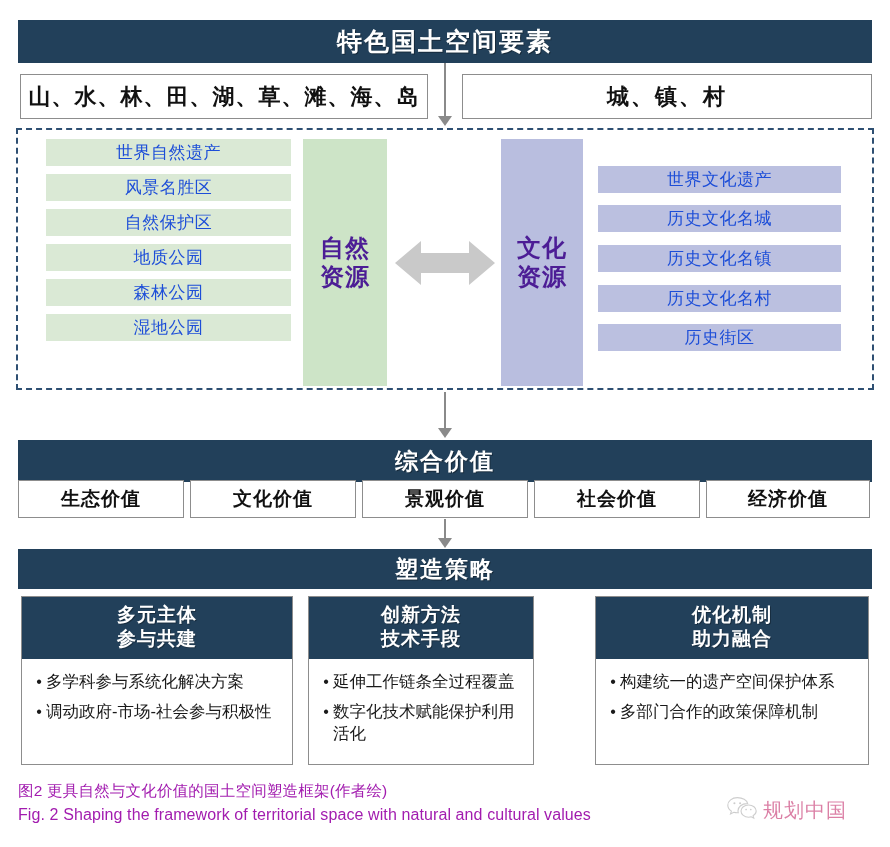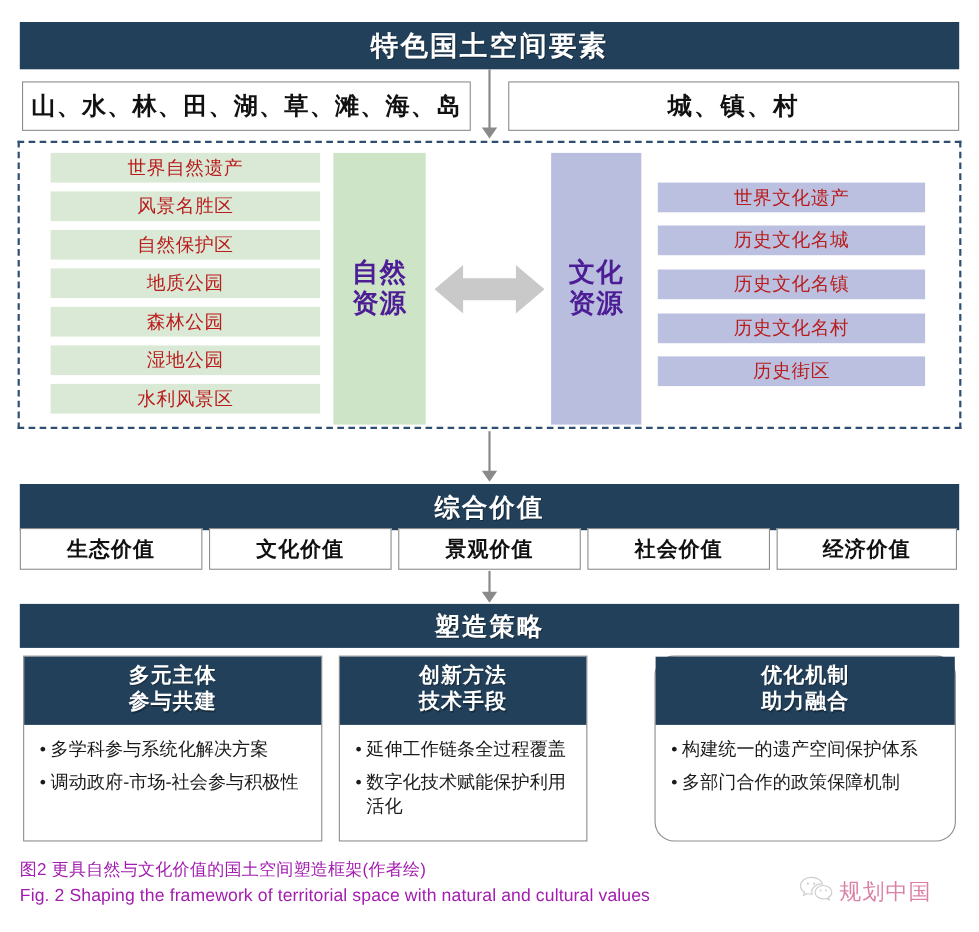--- a/index.html
+++ b/index.html
@@ -95,21 +95,21 @@
     background: #b9bedf;
   }
 
   
   .chip {
     position: absolute;
     display: flex;
     align-items: center;
     justify-content: center;
     font-size: 17px;
-    color: #b91c1c;
+    color: #1d4ed8;
     box-sizing: border-box;
     letter-spacing: 0.5px;
   }
   .chip.green { background: #dae9d5; }
   .chip.purple { background: #bbc0e0; }
 
   
   #exchange-arrow {
     position: absolute;
     left: 395px; top: 240px; width: 100px; height: 46px;
@@ -244,21 +244,20 @@
   <div class="connector-head" style="left:438px; top:116px;"></div>
 
   <div id="resource-zone"></div>
 
   <div class="chip green" style="left:46px; top:139px; width:245px; height:27px;">世界自然遗产</div>
   <div class="chip green" style="left:46px; top:174px; width:245px; height:27px;">风景名胜区</div>
   <div class="chip green" style="left:46px; top:209px; width:245px; height:27px;">自然保护区</div>
   <div class="chip green" style="left:46px; top:244px; width:245px; height:27px;">地质公园</div>
   <div class="chip green" style="left:46px; top:279px; width:245px; height:27px;">森林公园</div>
   <div class="chip green" style="left:46px; top:314px; width:245px; height:27px;">湿地公园</div>
-  <div class="chip green" style="left:46px; top:349px; width:245px; height:27px;">水利风景区</div>
 
   <div class="resource-column" id="natural-resource-column">
     <div>
       <div>自然</div>
       <div>资源</div>
     </div>
   </div>
 
   <div id="exchange-arrow">
     <svg width="100" height="46" viewBox="0 0 100 46" xmlns="http://www.w3.org/2000/svg">
@@ -322,21 +321,21 @@
         <span class="bullet-dot">•</span>
         <span class="bullet-text">延伸工作链条全过程覆盖</span>
       </div>
       <div class="bullet-row">
         <span class="bullet-dot">•</span>
         <span class="bullet-text">数字化技术赋能保护利用活化</span>
       </div>
     </div>
   </div>
 
-  <div class="strategy-card" style="left:595px; width:274px;border-radius:18px;">
+  <div class="strategy-card" style="left:595px; width:274px;">
     <div class="card-head">
       <div>优化机制</div>
       <div>助力融合</div>
     </div>
     <div class="card-body">
       <div class="bullet-row">
         <span class="bullet-dot">•</span>
         <span class="bullet-text">构建统一的遗产空间保护体系</span>
       </div>
       <div class="bullet-row">

